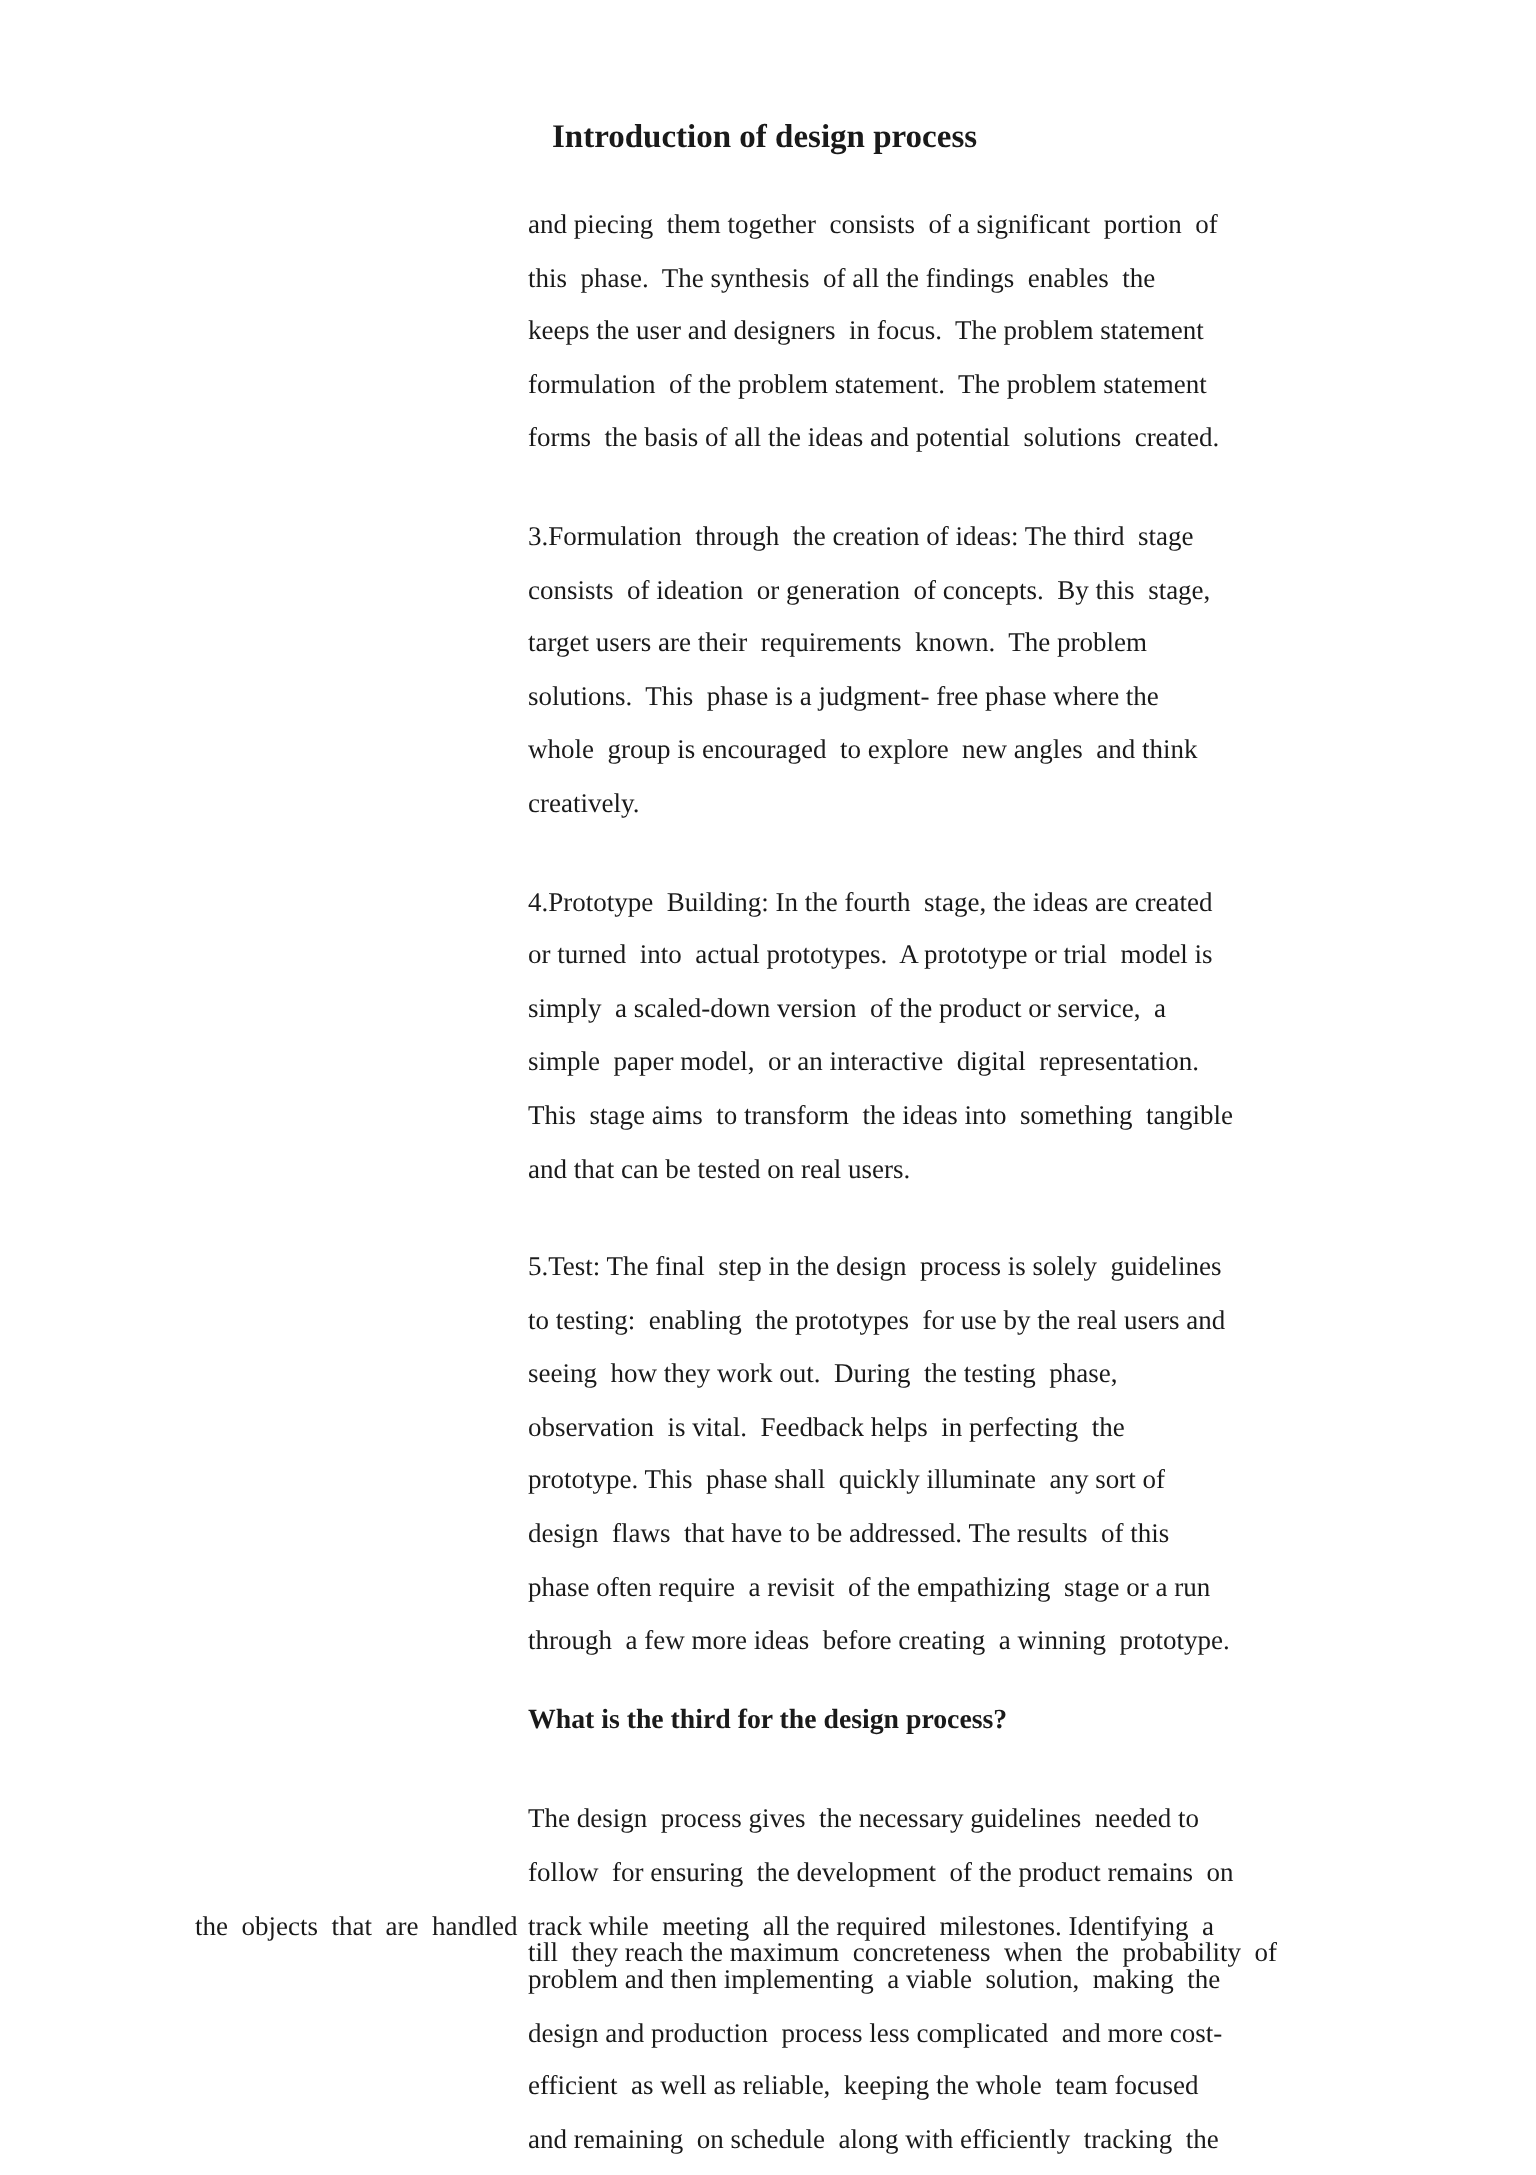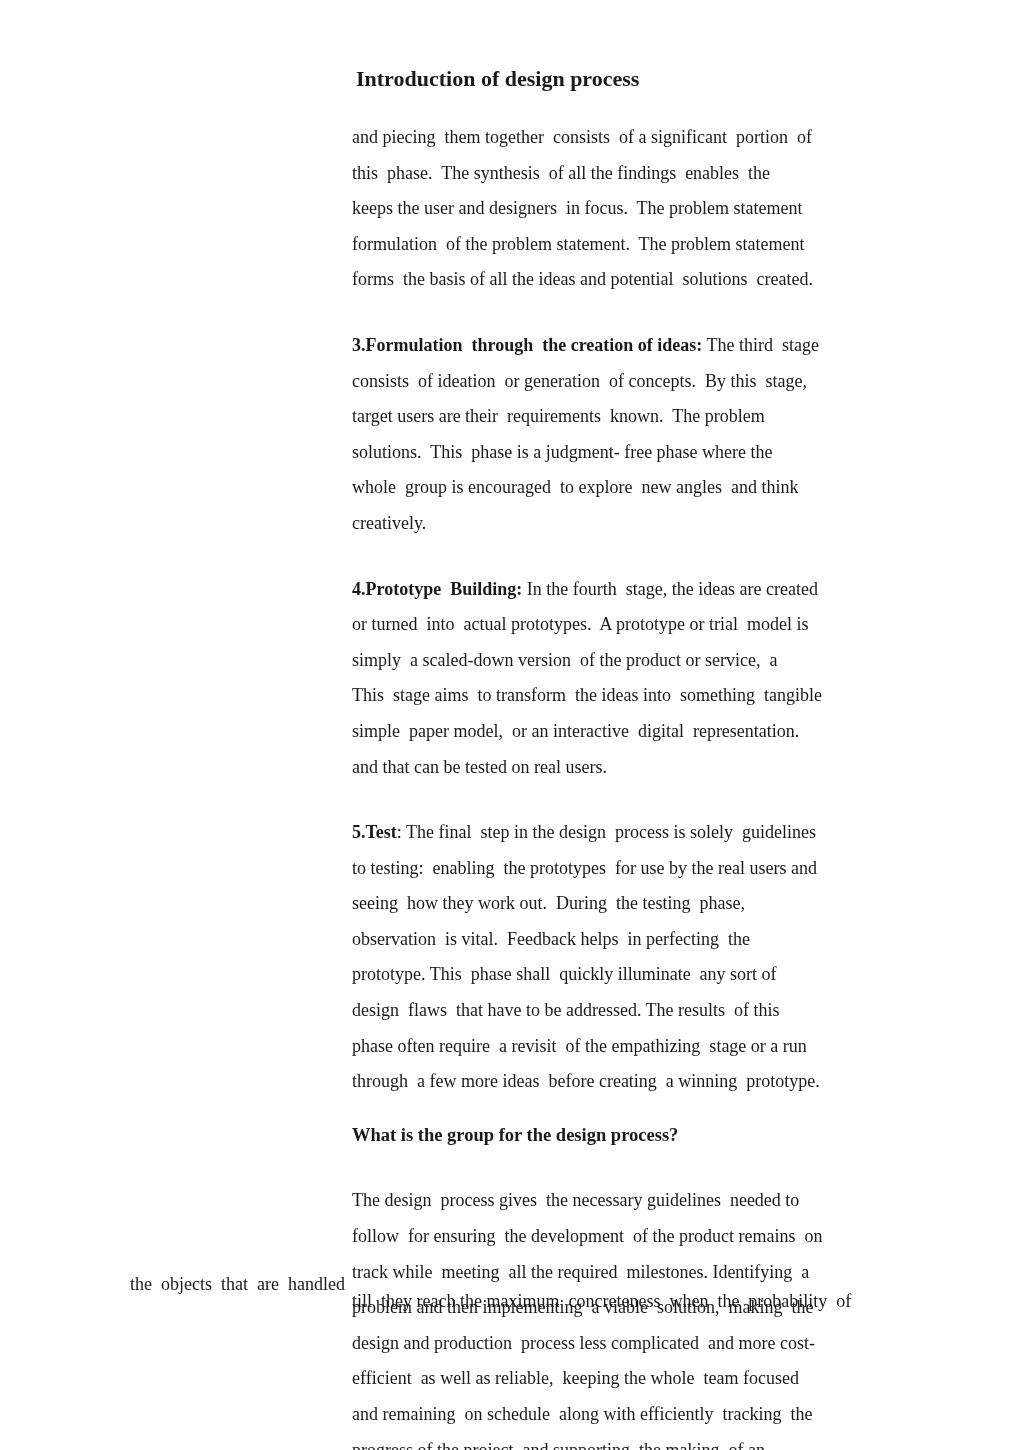--- a/index.html
+++ b/index.html
@@ -23,36 +23,36 @@
   .main-column {
     position: absolute;
     left: 352px;
     top: 60px;
     width: 600px;
   }
   .doc-title {
     font-size: 22px;
     font-weight: 700;
     line-height: 30px;
-    margin: 4px;
+    margin: 16px;
     white-space: pre;
   }
   .doc-blocks > .para:first-child {
     margin-top: 26px;
   }
   .para {
     font-size: 18px;
     line-height: 35.6px;
     margin: 30px 0 0 0;
   }
   .line {
     white-space: pre;
   }
   .b {
-    font-weight: 700;
+    font-weight: 400;
   }
   .section-heading {
     font-size: 18.5px;
     font-weight: 700;
     line-height: 35.6px;
     margin: 18px 0 0 0;
     white-space: pre;
   }
   .overflow-fragment {
     position: absolute;
@@ -96,35 +96,35 @@
           <div class="line"><span>consists  of ideation  or generation  of concepts.  By this  stage,</span></div>
           <div class="line"><span>target users are their  requirements  known.  The problem</span></div>
           <div class="line"><span>solutions.  This  phase is a judgment- free phase where the</span></div>
           <div class="line"><span>whole  group is encouraged  to explore  new angles  and think</span></div>
           <div class="line"><span>creatively.</span></div>
         </div>
         <div class="para">
           <div class="line"><span class="b">4.Prototype  Building:</span><span> In the fourth  stage, the ideas are created</span></div>
           <div class="line"><span>or turned  into  actual prototypes.  A prototype or trial  model is</span></div>
           <div class="line"><span>simply  a scaled-down version  of the product or service,  a</span></div>
+          <div class="line"><span>simple  paper model,  or an interactive  digital  representation.</span></div>
           <div class="line"><span>This  stage aims  to transform  the ideas into  something  tangible</span></div>
-          <div class="line"><span>simple  paper model,  or an interactive  digital  representation.</span></div>
           <div class="line"><span>and that can be tested on real users.</span></div>
         </div>
         <div class="para">
           <div class="line"><span class="b">5.Test</span><span>: The final  step in the design  process is solely  guidelines</span></div>
           <div class="line"><span>to testing:  enabling  the prototypes  for use by the real users and</span></div>
           <div class="line"><span>seeing  how they work out.  During  the testing  phase,</span></div>
           <div class="line"><span>observation  is vital.  Feedback helps  in perfecting  the</span></div>
           <div class="line"><span>prototype. This  phase shall  quickly illuminate  any sort of</span></div>
           <div class="line"><span>design  flaws  that have to be addressed. The results  of this</span></div>
           <div class="line"><span>phase often require  a revisit  of the empathizing  stage or a run</span></div>
           <div class="line"><span>through  a few more ideas  before creating  a winning  prototype.</span></div>
         </div>
-        <div class="section-heading">What is the group for the design process?</div>
+        <div class="section-heading">What is the third for the design process?</div>
         <div class="para">
           <div class="line"><span>The design  process gives  the necessary guidelines  needed to</span></div>
           <div class="line"><span>follow  for ensuring  the development  of the product remains  on</span></div>
           <div class="line"><span>track while  meeting  all the required  milestones. Identifying  a</span></div>
           <div class="line"><span>problem and then implementing  a viable  solution,  making  the</span></div>
           <div class="line"><span>design and production  process less complicated  and more cost-</span></div>
           <div class="line"><span>efficient  as well as reliable,  keeping the whole  team focused</span></div>
           <div class="line"><span>and remaining  on schedule  along with efficiently  tracking  the</span></div>
           <div class="line"><span>progress of the project, and supporting  the making  of an</span></div>
         </div>

